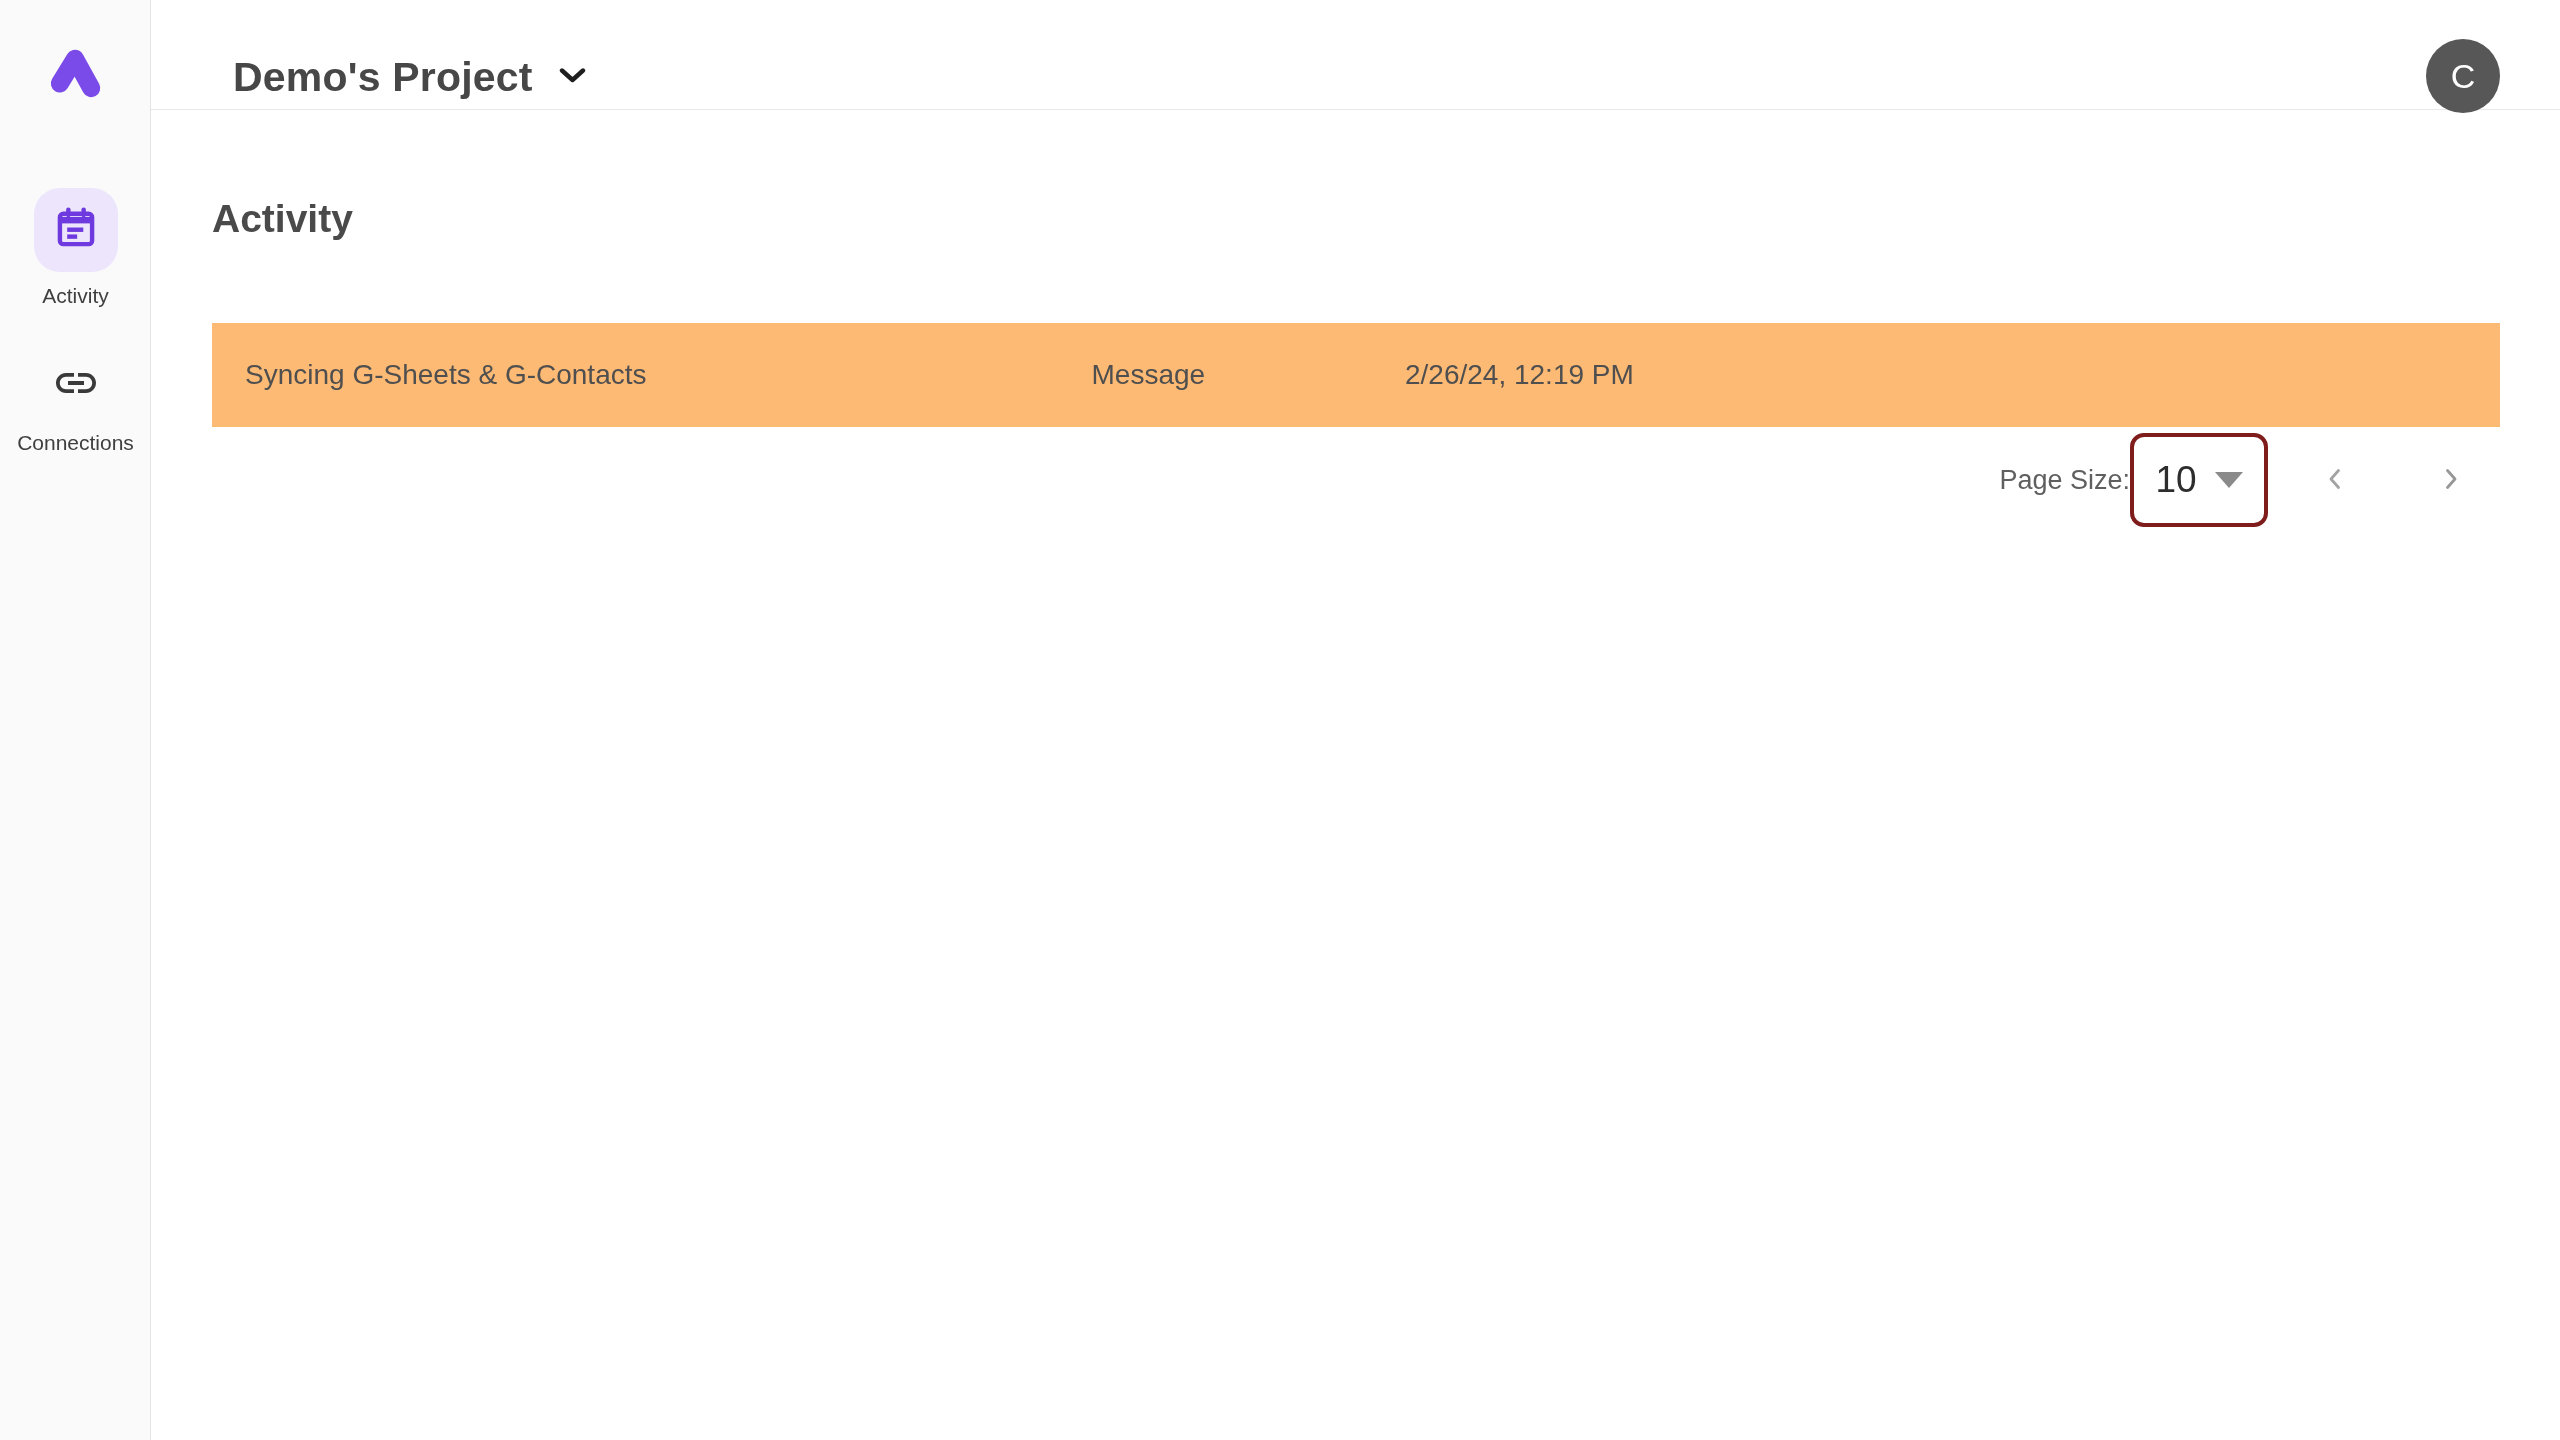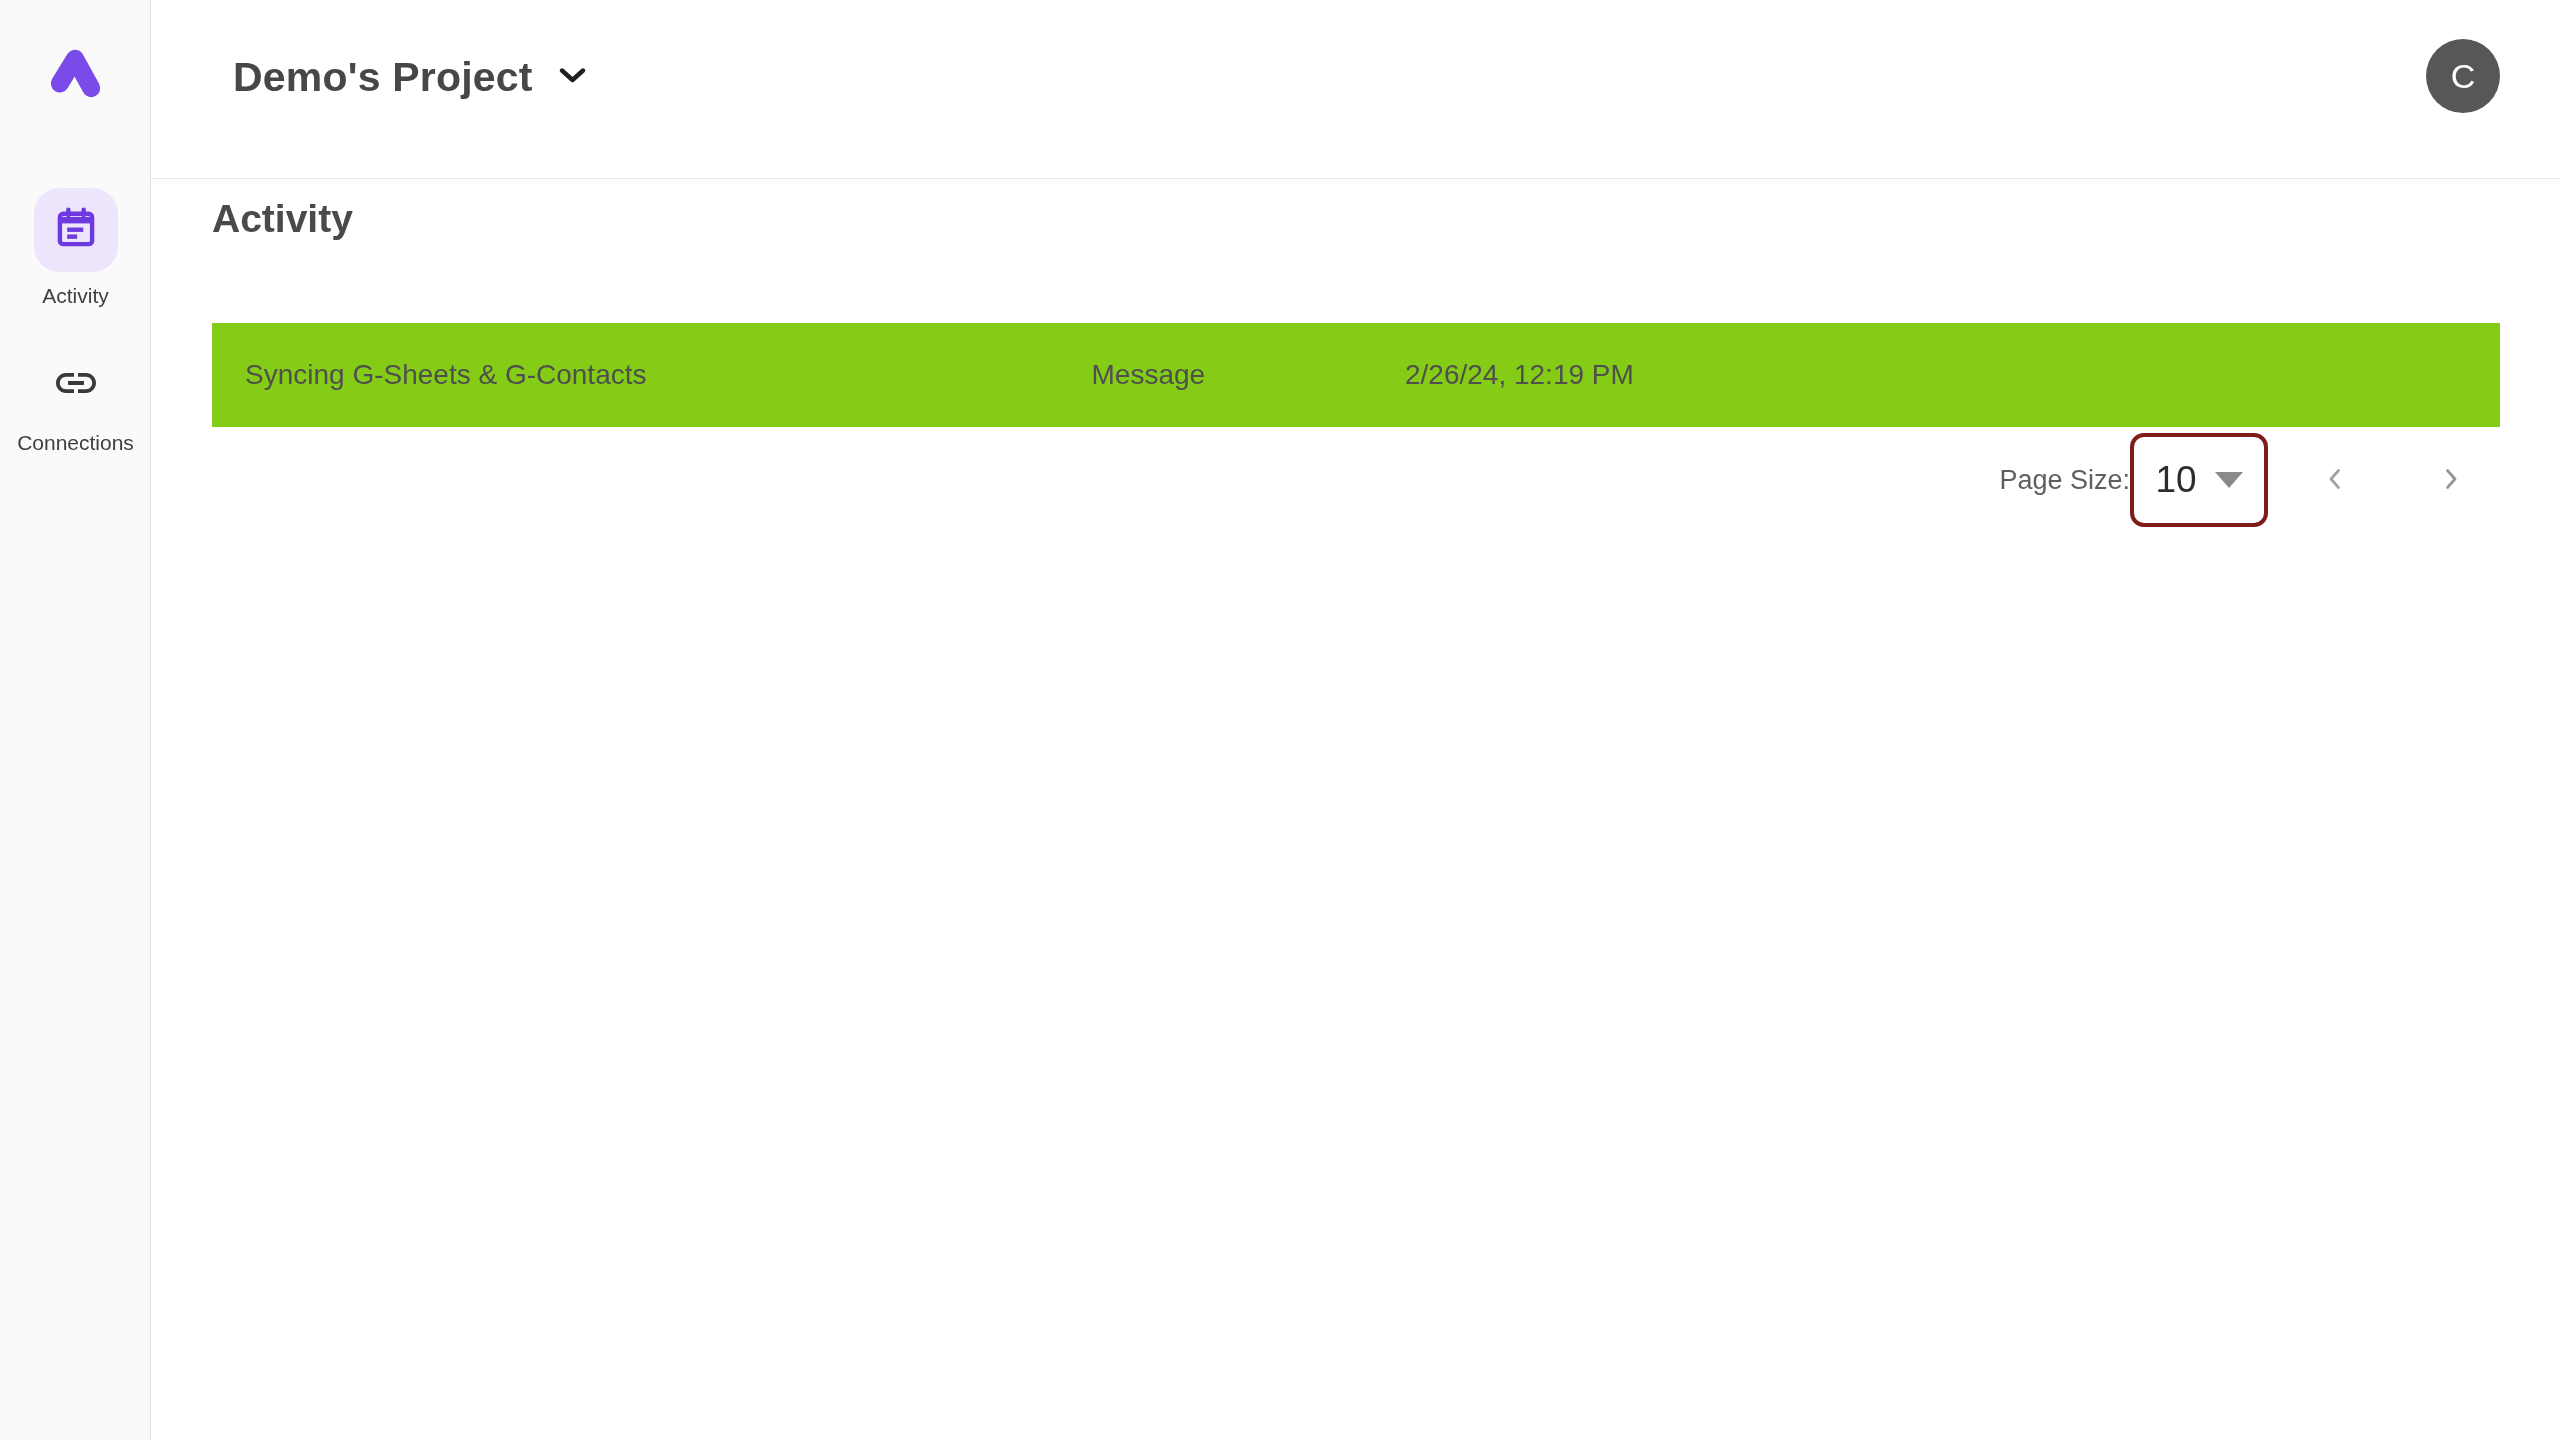--- a/index.html
+++ b/index.html
@@ -49,21 +49,21 @@
     font-size: 21px;
     color: #3f3f3f;
   }
   .nav-item-connections { top: 361px; text-align: center; }
   .nav-item-connections .nav-label { margin-top: 22px; }
 
   
   .topbar {
     position: absolute;
     left: 151px; top: 0;
-    width: 2409px; height: 179px;
+    width: 2409px; height: 110px;
     background: #ffffff;
     border-bottom: 1px solid #e8e8e8;
   }
   .project-switcher {
     position: absolute;
     left: 82px; top: 0; height: 154px;
     display: flex; align-items: center; gap: 26px;
     cursor: pointer;
   }
   .project-title {
@@ -103,21 +103,21 @@
     display: flex;
     background: #f8f8f8;
     height: 113px;
     align-items: center;
     border-bottom: 2px solid #dcdcdc;
   }
   .t-row {
     display: flex;
     height: 104px;
     align-items: center;
-    background: #84cc16;
+    background: #fdba74;
   }
   .cell { padding-left: 33px; overflow: hidden; white-space: nowrap; }
   .col-event    { width: 37.0%; }
   .col-message  { width: 25.6%; }
   .col-status   { width: 13.7%; }
   .col-occurred { width: 23.7%; }
   .t-head .cell { font-size: 28px; color: #555555; }
   .t-row  .cell { font-size: 28px; color: #4f4f4f; }
 
   

